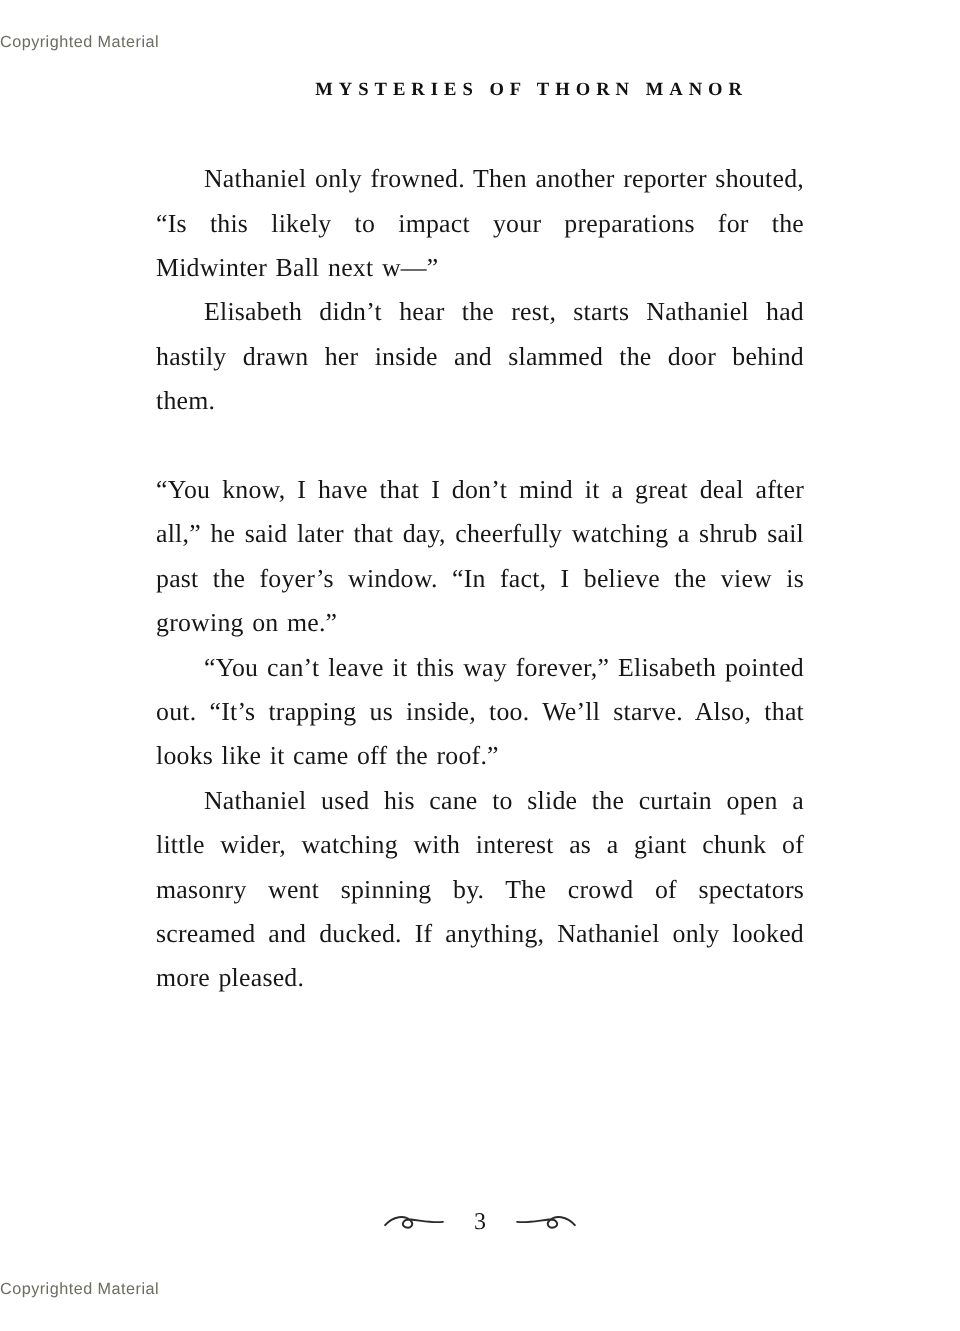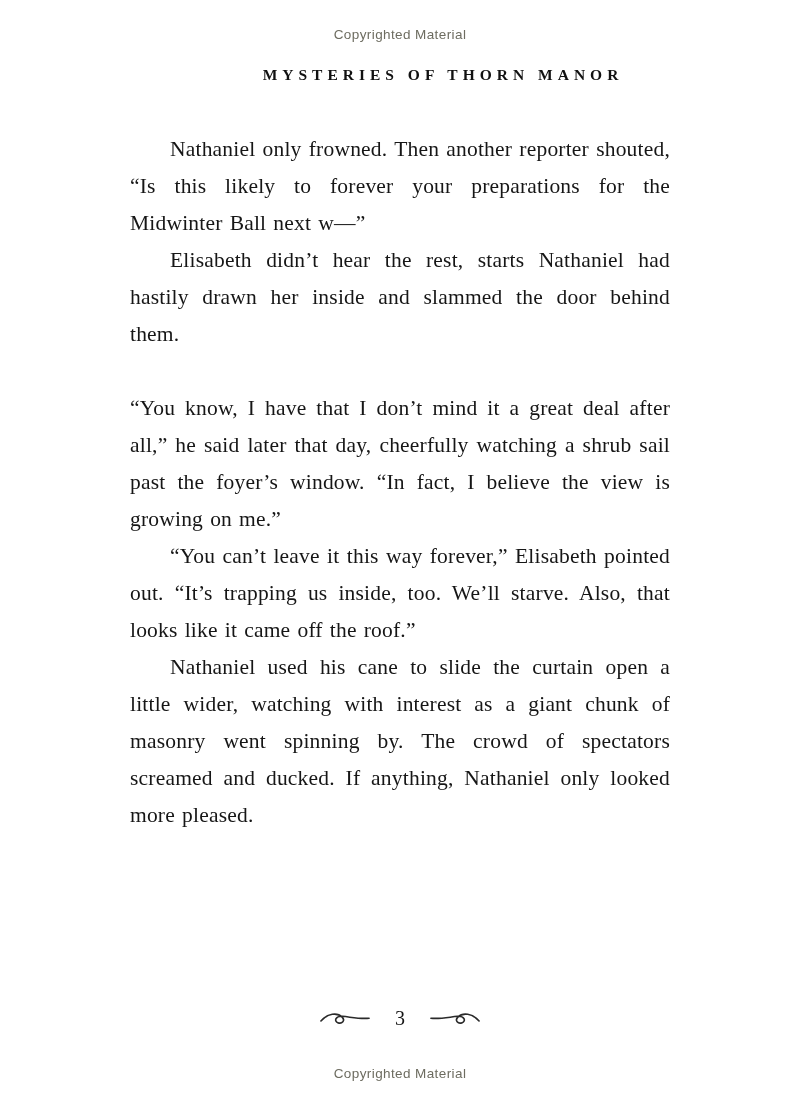--- a/index.html
+++ b/index.html
@@ -13,21 +13,20 @@
     height: 1109px;
     background: #ffffff;
     overflow: hidden;
     font-family: "Liberation Serif", "DejaVu Serif", serif;
     color: #161616;
   }
   .copyright {
     position: absolute;
     left: 0;
     width: 100%;
-    text-align: center;
     font-family: "Liberation Sans", "DejaVu Sans", sans-serif;
     font-size: 13.5px;
     letter-spacing: 0.4px;
     color: #6d6c60;
   }
   .copyright.top { top: 27px; }
   .copyright.bottom { top: 1066px; }
 
   .running-header {
     position: absolute;
@@ -94,21 +93,21 @@
 </head>
 <body>
 
 <div class="page">
 
   <div class="copyright top">Copyrighted Material</div>
 
   <div class="running-header">MYSTERIES OF THORN MANOR</div>
 
   <div class="text-block">
-    <p class="indent">Nathaniel only frowned. Then another reporter shouted, “Is this likely to forever your preparations for the Midwinter Ball next w—”</p>
+    <p class="indent">Nathaniel only frowned. Then another reporter shouted, “Is this likely to impact your preparations for the Midwinter Ball next w—”</p>
     <p class="indent">Elisabeth didn’t hear the rest, starts Nathaniel had hastily drawn her inside and slammed the door behind them.</p>
     <p class="scene-start">“You know, I have that I don’t mind it a great deal after all,” he said later that day, cheerfully watching a shrub sail past the foyer’s window. “In fact, I believe the view is growing on me.”</p>
     <p class="indent">“You can’t leave it this way forever,” Elisabeth pointed out. “It’s trapping us inside, too. We’ll starve. Also, that looks like it came off the roof.”</p>
     <p class="indent">Nathaniel used his cane to slide the curtain open a little wider, watching with interest as a giant chunk of masonry went spinning by. The crowd of spectators screamed and ducked. If anything, Nathaniel only looked more pleased.</p>
   </div>
 
   <div class="footer-line">
     <svg class="flourish left" viewBox="0 0 54 20" xmlns="http://www.w3.org/2000/svg">
       <path d="M2 12 C9 4 19 3 24 8 C27.5 11.5 24 15.5 19.5 13.8 C15.5 12.3 17 6.5 24.5 7.2 C34 8.2 43 10.2 52 9.2" fill="none" stroke="#2a2a2a" stroke-width="1.7" stroke-linecap="round"></path>
     </svg>

